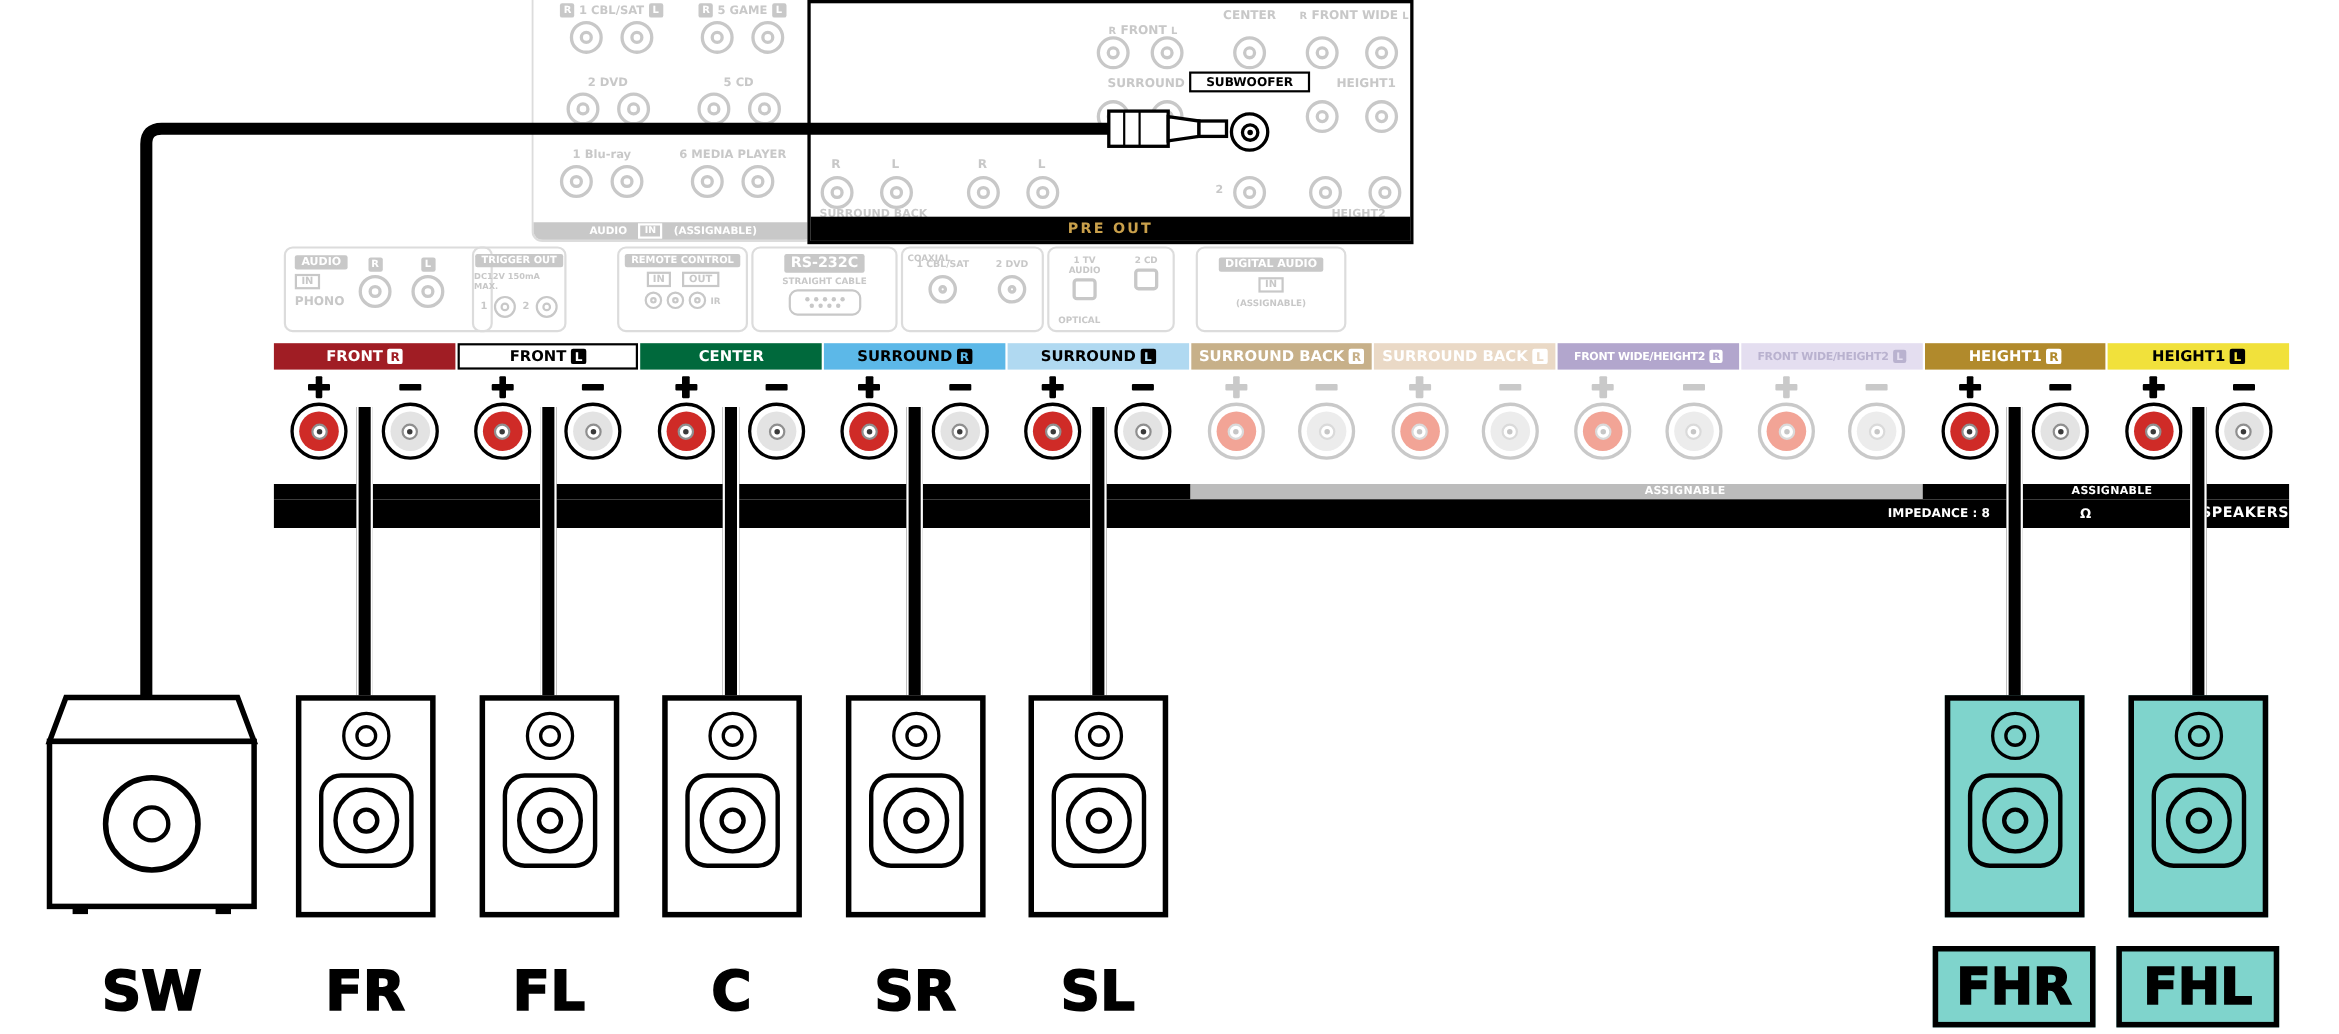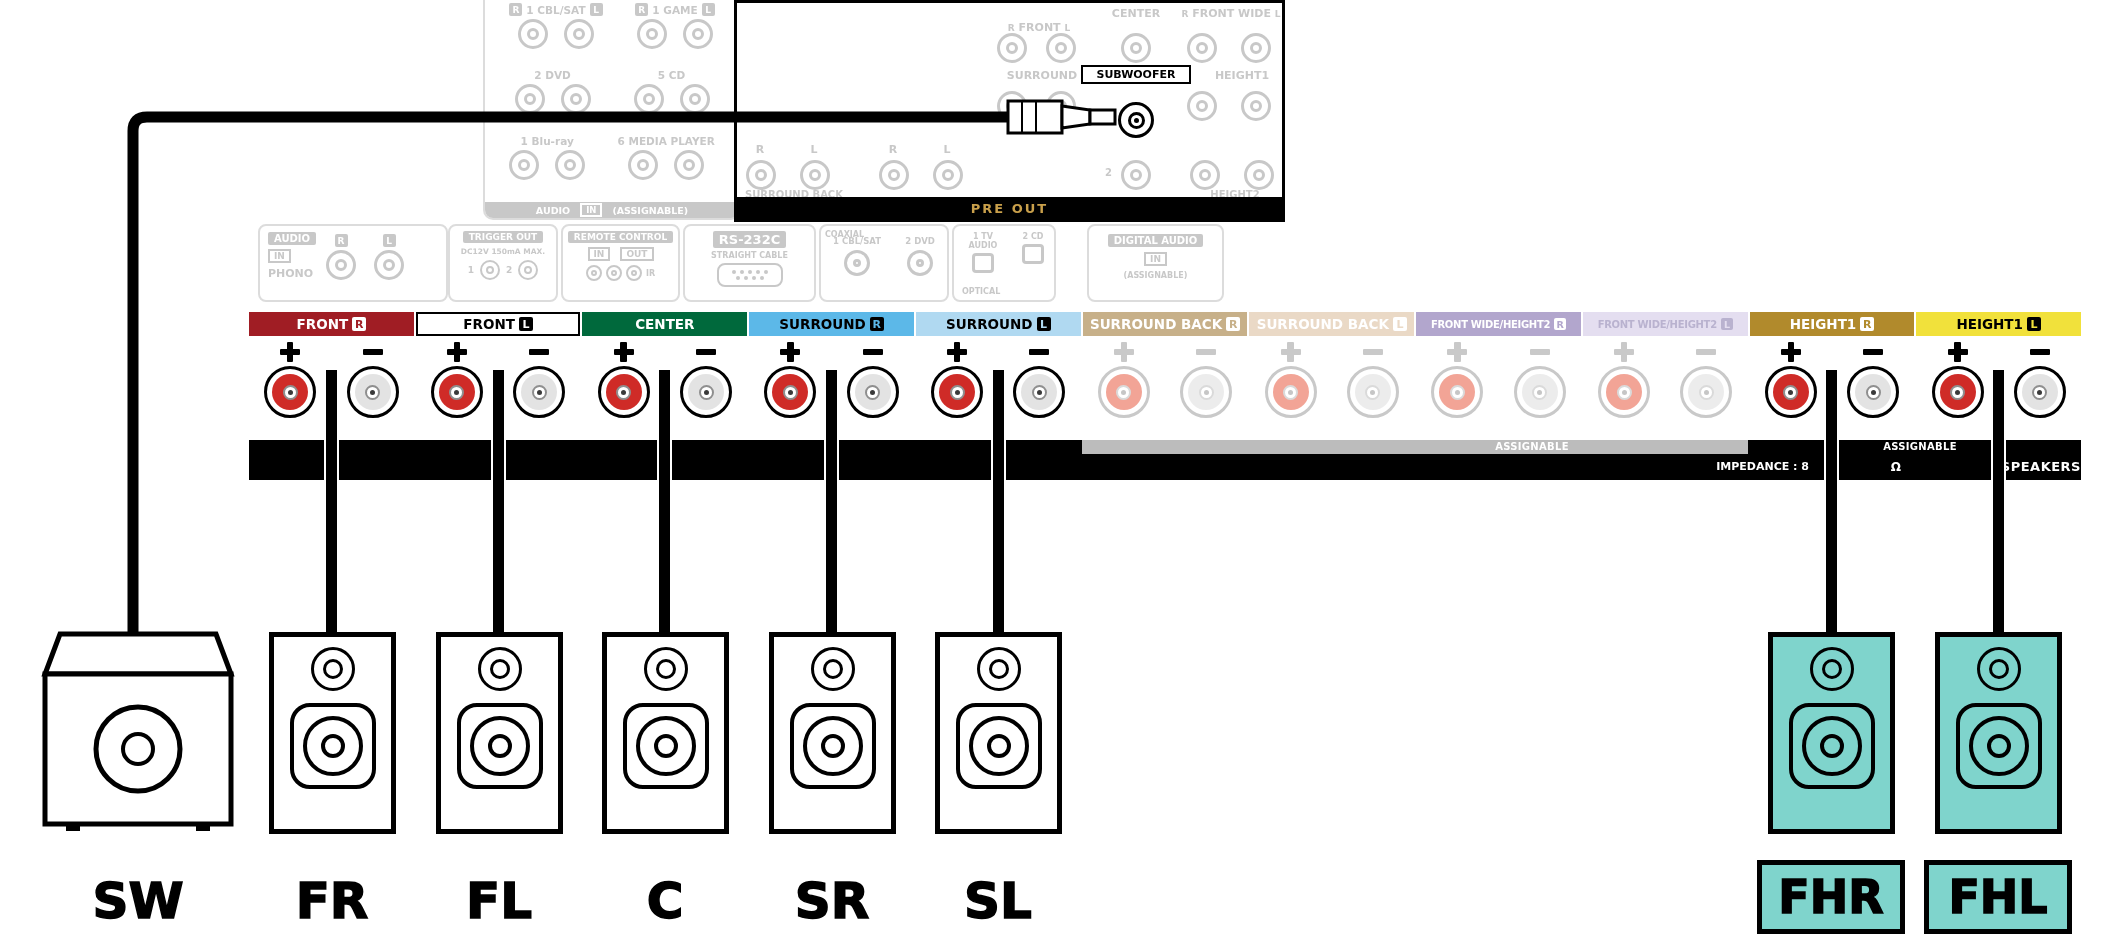--- a/index.html
+++ b/index.html
@@ -104,21 +104,21 @@
           <span class="rl-badge">L</span>
         </div>
         <div class="jpair">
           <i class="jk"></i>
           <i class="jk"></i>
         </div>
       </div>
       <div class="ain-col">
         <div class="ain-lbl fadetxt">
           <span class="rl-badge">R</span>
-          <span>1 GAME</span>
+          <span>5 GAME</span>
           <span class="rl-badge">L</span>
         </div>
         <div class="jpair">
           <i class="jk"></i>
           <i class="jk"></i>
         </div>
       </div>
     </div>
     <div class="ain-row" data-badges="false">
       <div class="ain-col">
@@ -250,21 +250,21 @@
         <i class="jk"></i>
       </div>
       <div style="display:flex;flex-direction:column;align-items:center;gap:3px">
         <span class="rl-badge">L</span>
         <i class="jk"></i>
       </div>
     </div>
   </div>
 </div>
 
-<div class="io-block" style="left:448px;width:110px">
+<div class="io-block" style="left:429px;width:86px">
   <div style="display:flex;flex-direction:column;align-items:center;gap:4px;padding-top:5px">
     <span class="chip" style="font-size:9px">TRIGGER OUT</span>
     <span class="fadetxt" style="font-size:7.5px">DC12V 150mA MAX.</span>
     <div style="display:flex;align-items:center;gap:6px">
       <span class="fadetxt" style="font-size:9px">1</span>
       <i class="jk sm"></i>
       <span class="fadetxt" style="font-size:9px">2</span>
       <i class="jk sm"></i>
     </div>
   </div>
@@ -315,21 +315,21 @@
       <span class="fadetxt" style="font-size:8.5px">1 CBL/SAT</span>
       <i class="jk" style="width:26px;height:26px"></i>
     </div>
     <div style="display:flex;flex-direction:column;align-items:center;gap:4px">
       <span class="fadetxt" style="font-size:8.5px">2 DVD</span>
       <i class="jk" style="width:26px;height:26px"></i>
     </div>
   </div>
 </div>
 
-<div class="io-block" style="left:952px;width:104px">
+<div class="io-block" style="left:952px;width:116px">
   <div style="display:flex;justify-content:space-around;padding-top:6px">
     <div style="display:flex;flex-direction:column;align-items:center;gap:3px">
       <span class="fadetxt" style="font-size:8px;text-align:center;width:46px"><span>1</span> <span>TV AUDIO</span></span>
       <div class="oport"></div>
     </div>
     <div style="display:flex;flex-direction:column;align-items:center;gap:3px">
       <span class="fadetxt" style="font-size:8px;text-align:center;width:30px"><span>2</span> <span>CD</span></span>
       <div class="oport"></div>
     </div>
   </div>

